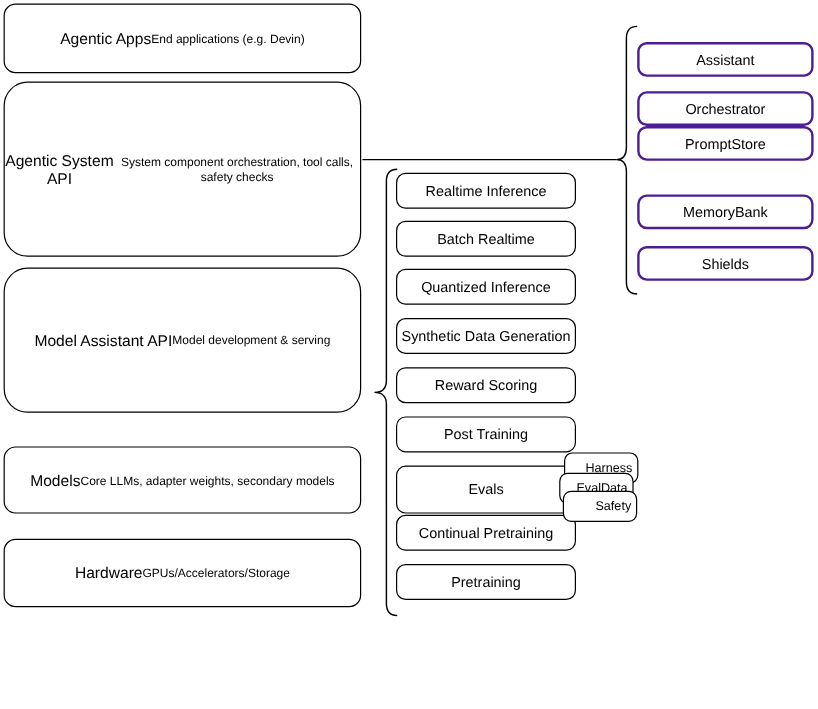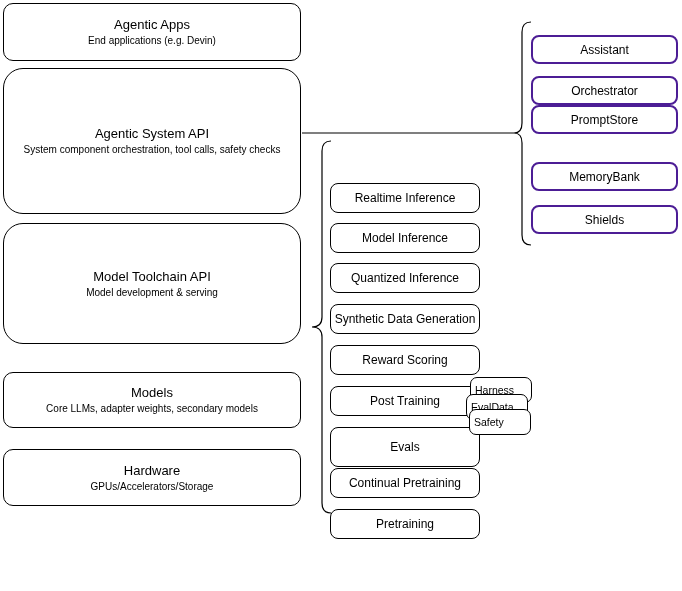--- a/index.html
+++ b/index.html
@@ -4,41 +4,41 @@
 <style>
   html,body{margin:0;padding:0;background:#ffffff;}
   .canvas{
     position:relative;width:682px;height:591px;background:#ffffff;
     font-family:"Liberation Sans",sans-serif;color:#000000;overflow:hidden;
   }
   .connectors{position:absolute;left:0;top:0;width:682px;height:591px;z-index:1;}
   .lbox{
     position:absolute;left:3px;width:298px;box-sizing:border-box;
     border:1px solid #000;background:#fff;z-index:2;
-    display:flex;flex-direction:column;align-items:center;justify-content:center;
+    display:flex;flex-direction:row;align-items:center;justify-content:center;
     text-align:center;
   }
   .lbox .t{font-size:13px;line-height:15px;}
   .lbox .s{font-size:10px;line-height:13px;margin-top:2px;}
   .mbox{
     position:absolute;left:330px;width:150px;height:30px;box-sizing:border-box;
     border:1px solid #000;border-radius:8px;background:#fff;z-index:2;
     display:flex;align-items:center;justify-content:center;
-    font-size:12px;text-align:center;margin-top:39px;
+    font-size:12px;text-align:center;
   }
   .rbox{
     position:absolute;left:531px;width:147px;height:29px;box-sizing:border-box;
     border:2px solid #4c1d95;border-radius:8px;background:#fff;z-index:2;
     display:flex;align-items:center;justify-content:center;
     font-size:12px;text-align:center;
   }
   .tag{
     position:absolute;height:24px;box-sizing:border-box;
     border:1px solid #000;border-radius:7px;background:#fff;z-index:3;
-    display:flex;align-items:center;justify-content:flex-start;
+    display:flex;align-items:center;justify-content:flex-end;
     font-size:10.5px;line-height:11px;padding:12px 4px;
   }
 </style>
 </head>
 <body>
 
 <div class="canvas">
 
   <svg class="connectors" viewBox="0 0 682 591" fill="none" stroke="#000000" stroke-width="1.2">
     <line x1="302" y1="133" x2="514" y2="133"></line>
@@ -48,37 +48,37 @@
 
   <div class="lbox" style="top:3px;height:58px;border-radius:10px">
     <div class="t">Agentic Apps</div>
     <div class="s">End applications (e.g. Devin)</div>
   </div>
   <div class="lbox" style="top:68px;height:146px;border-radius:20px">
     <div class="t">Agentic System API</div>
     <div class="s">System component orchestration, tool calls, safety checks</div>
   </div>
   <div class="lbox" style="top:223px;height:121px;border-radius:20px">
-    <div class="t">Model Toolchain API</div>
+    <div class="t">Model Assistant API</div>
     <div class="s">Model development &amp; serving</div>
   </div>
   <div class="lbox" style="top:372px;height:56px;border-radius:10px">
     <div class="t">Models</div>
     <div class="s">Core LLMs, adapter weights, secondary models</div>
   </div>
   <div class="lbox" style="top:449px;height:57px;border-radius:10px">
     <div class="t">Hardware</div>
     <div class="s">GPUs/Accelerators/Storage</div>
   </div>
 
   <div class="mbox" style="top:144px">
     <span>Realtime Inference</span>
   </div>
   <div class="mbox" style="top:184px">
-    <span>Model Inference</span>
+    <span>Batch Realtime</span>
   </div>
   <div class="mbox" style="top:224px">
     <span>Quantized Inference</span>
   </div>
   <div class="mbox" style="top:265px">
     <span>Synthetic Data Generation</span>
   </div>
   <div class="mbox" style="top:306px">
     <span>Reward Scoring</span>
   </div>

